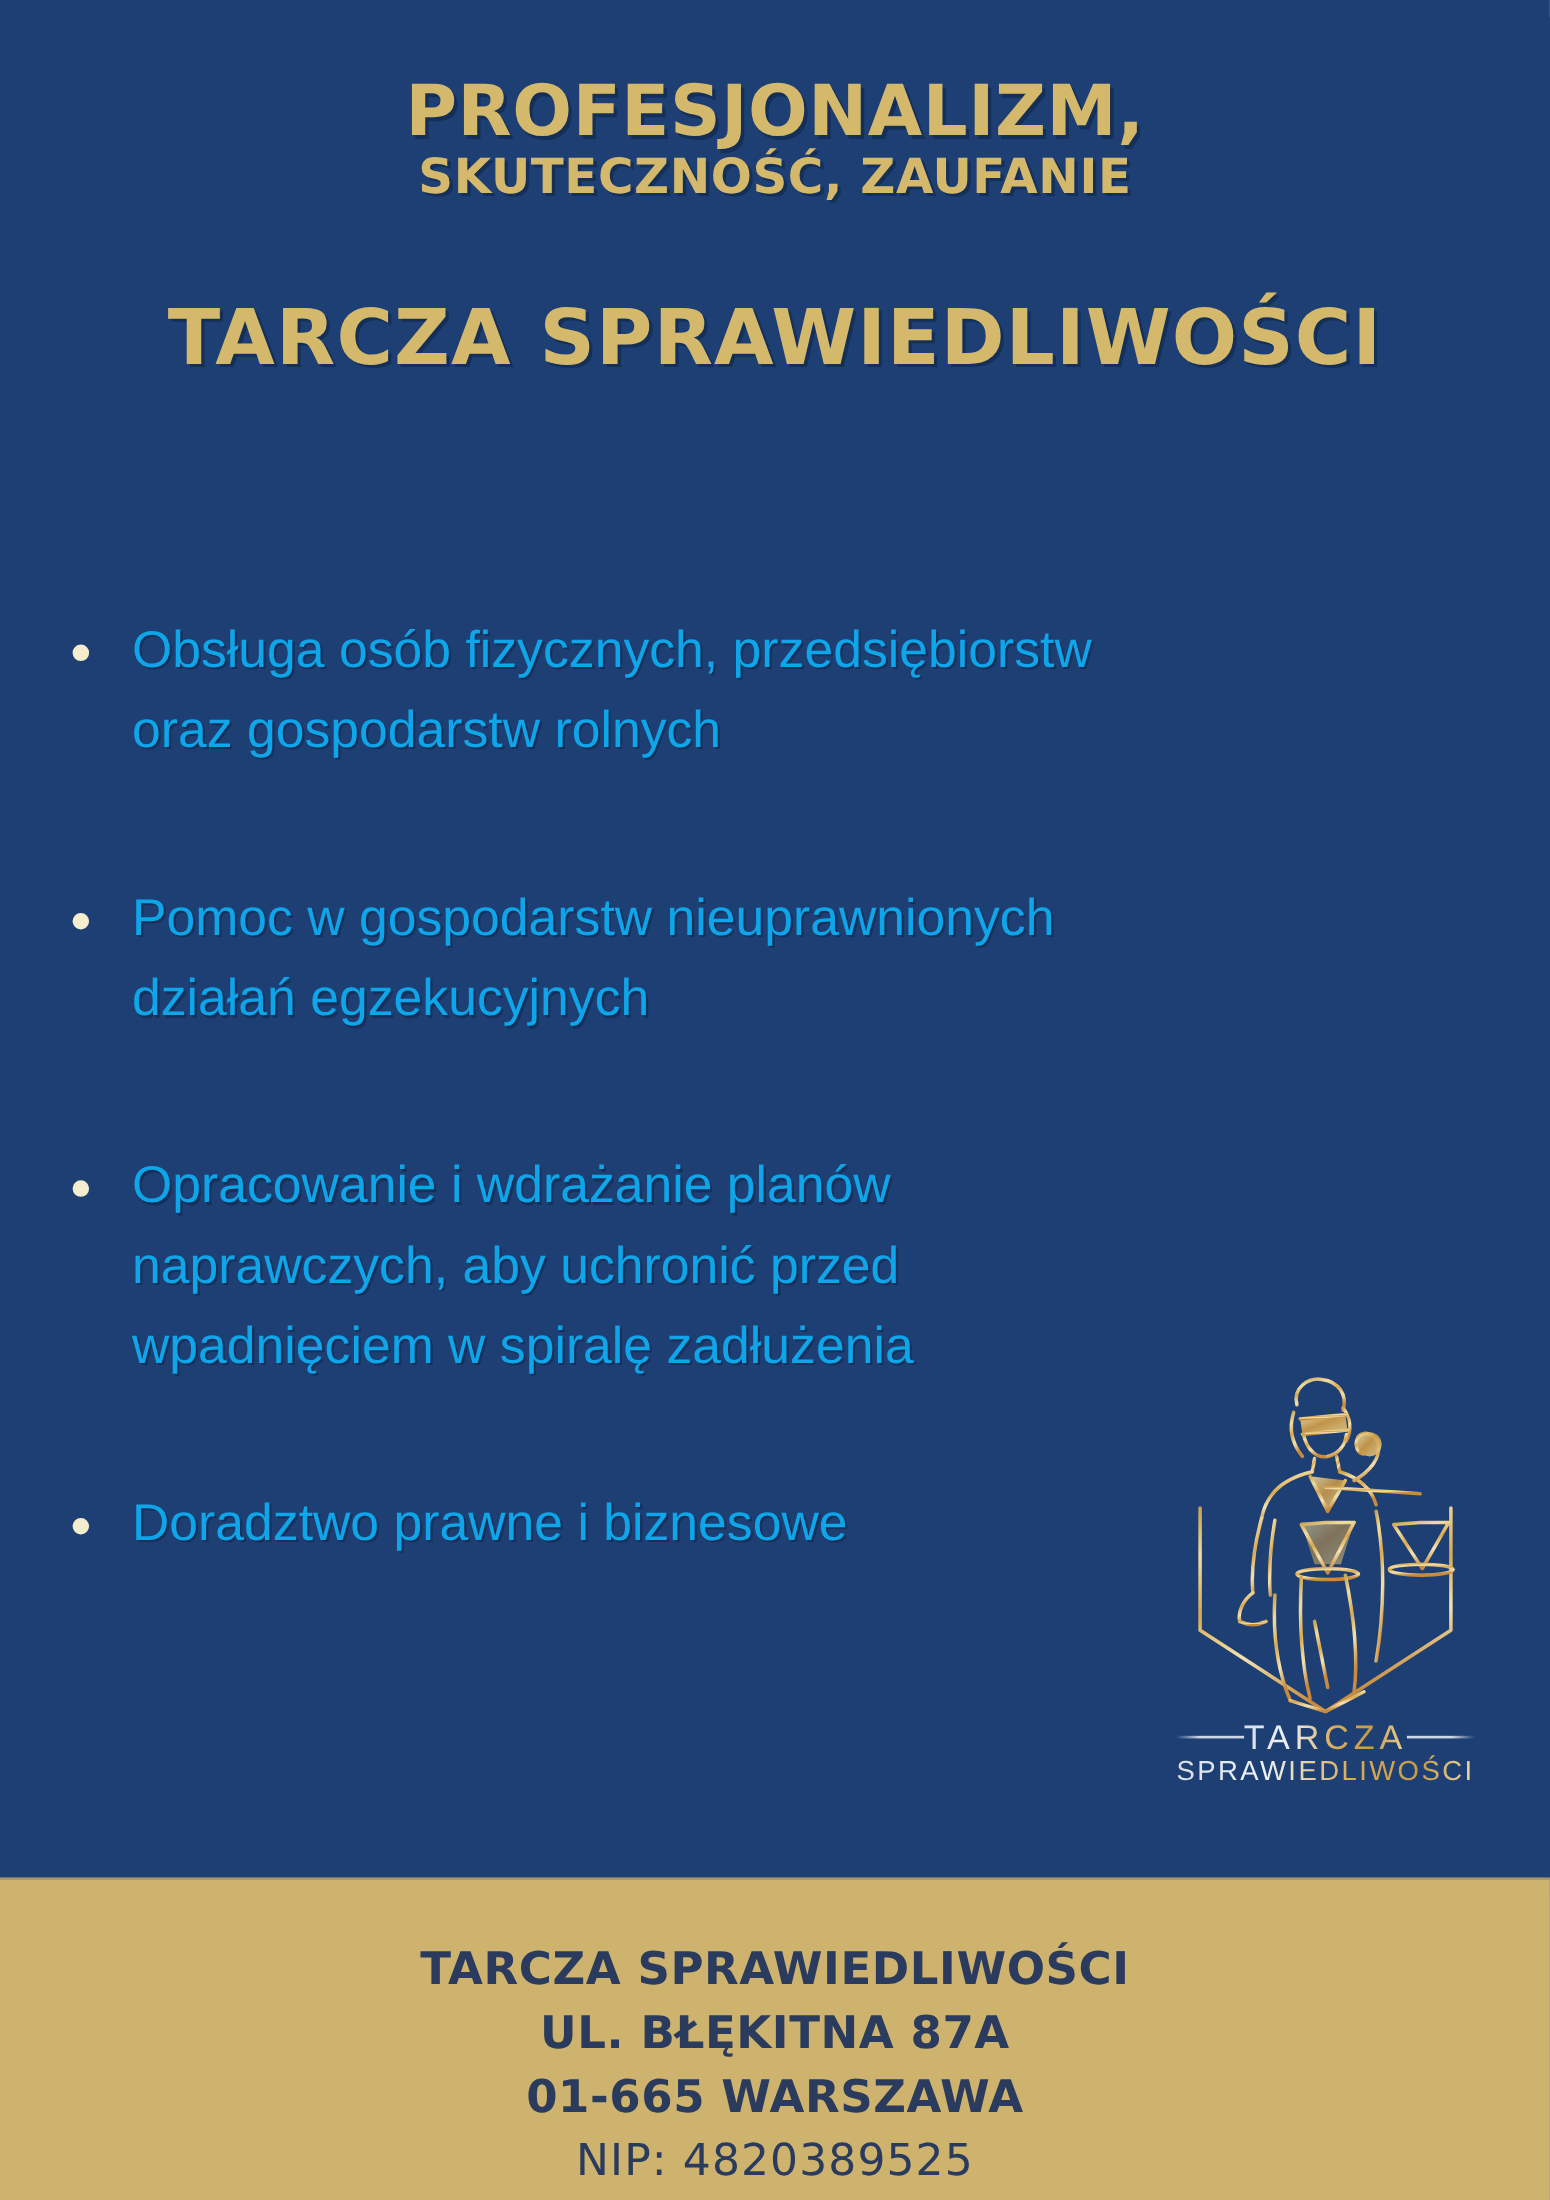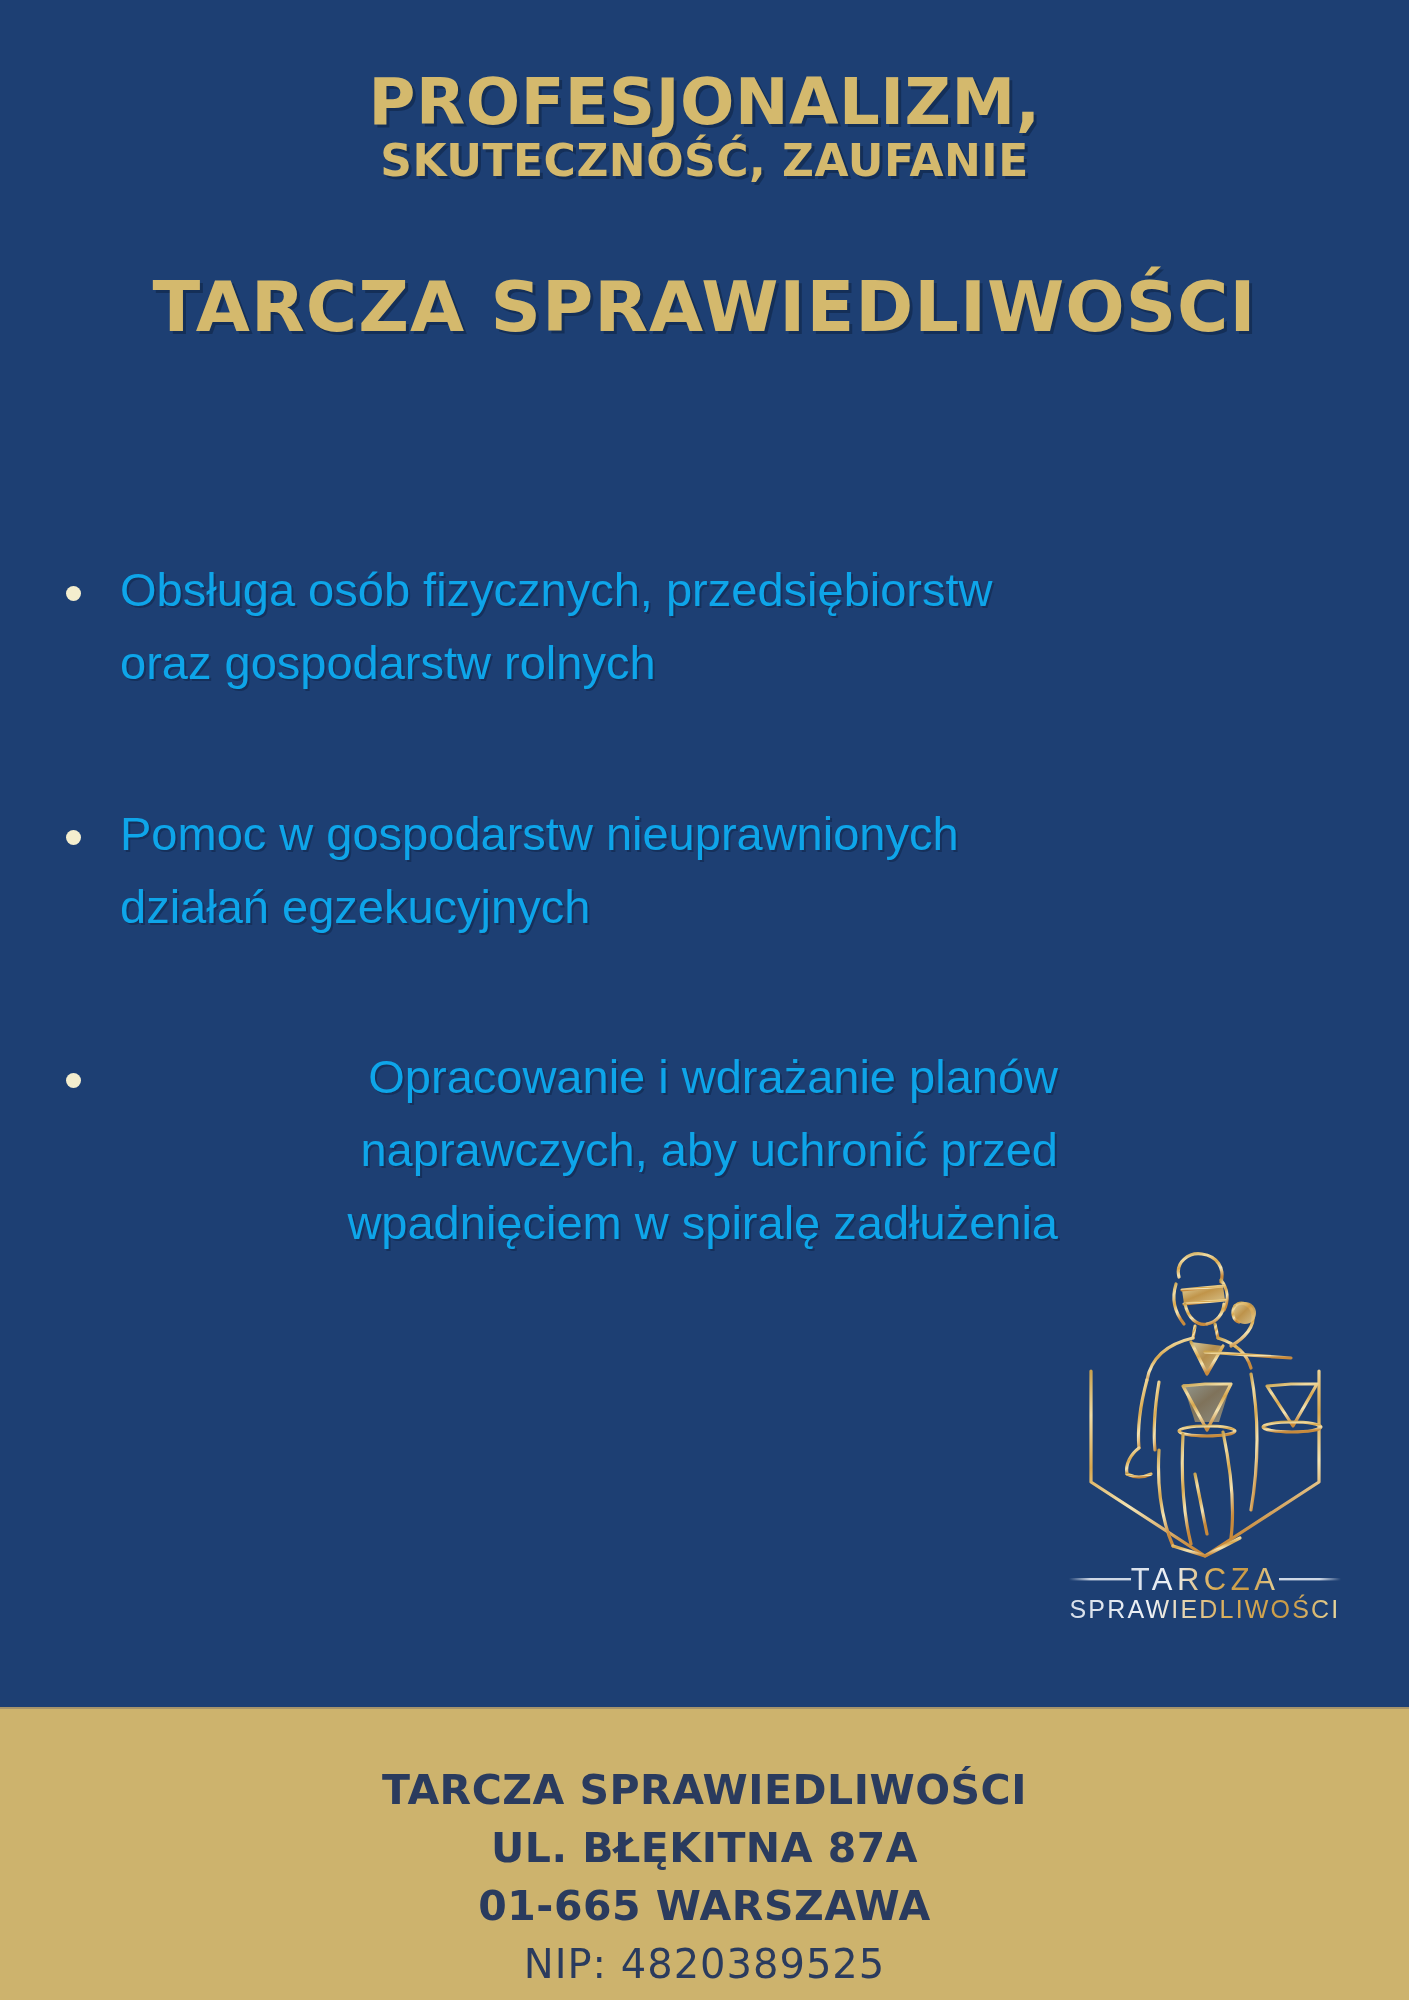--- a/index.html
+++ b/index.html
@@ -92,21 +92,21 @@
     font-size: 47px;
     line-height: 1.55;
     font-weight: 400;
     margin-bottom: 98px;
     text-shadow: 2px 2px 0 rgba(12, 28, 56, 0.40);
     font-family: "Liberation Sans", "DejaVu Sans", sans-serif;
   }
 
   .bullet-item:last-child { margin-bottom: 0; }
 
-  .bullet-item.tight { margin-bottom: 88px; text-align: right; }
+  .bullet-item.tight { margin-bottom: 88px; }
   .bullet-item.last-gap { margin-bottom: 0; }
 
   .bullet-dot {
     position: absolute;
     left: 18px;
     top: 32px;
     width: 15px;
     height: 15px;
     border-radius: 50%;
     background: #f4eece;
@@ -178,20 +178,24 @@
         <span class="bullet-text">Obsługa osób fizycznych, przedsiębiorstw oraz gospodarstw rolnych</span>
       </li>
       <li class="bullet-item">
         <span class="bullet-dot"></span>
         <span class="bullet-text">Pomoc w gospodarstw nieuprawnionych działań egzekucyjnych</span>
       </li>
       <li class="bullet-item tight">
         <span class="bullet-dot"></span>
         <span class="bullet-text">Opracowanie i wdrażanie planów naprawczych, aby uchronić przed wpadnięciem w spiralę zadłużenia</span>
       </li>
+      <li class="bullet-item last-gap">
+        <span class="bullet-dot"></span>
+        <span class="bullet-text">Doradztwo prawne i biznesowe</span>
+      </li>
     </ul>
 
     <div class="logo-wrap">
       <svg class="logo-mark" width="300" height="360" viewBox="0 0 300 360">
         <defs>
           <linearGradient id="goldGrad" x1="0" y1="0" x2="0.3" y2="1">
             <stop offset="0%" stop-color="#c9a24e"></stop>
             <stop offset="22%" stop-color="#f0dca4"></stop>
             <stop offset="48%" stop-color="#d9a84e"></stop>
             <stop offset="72%" stop-color="#f3e3b2"></stop>

